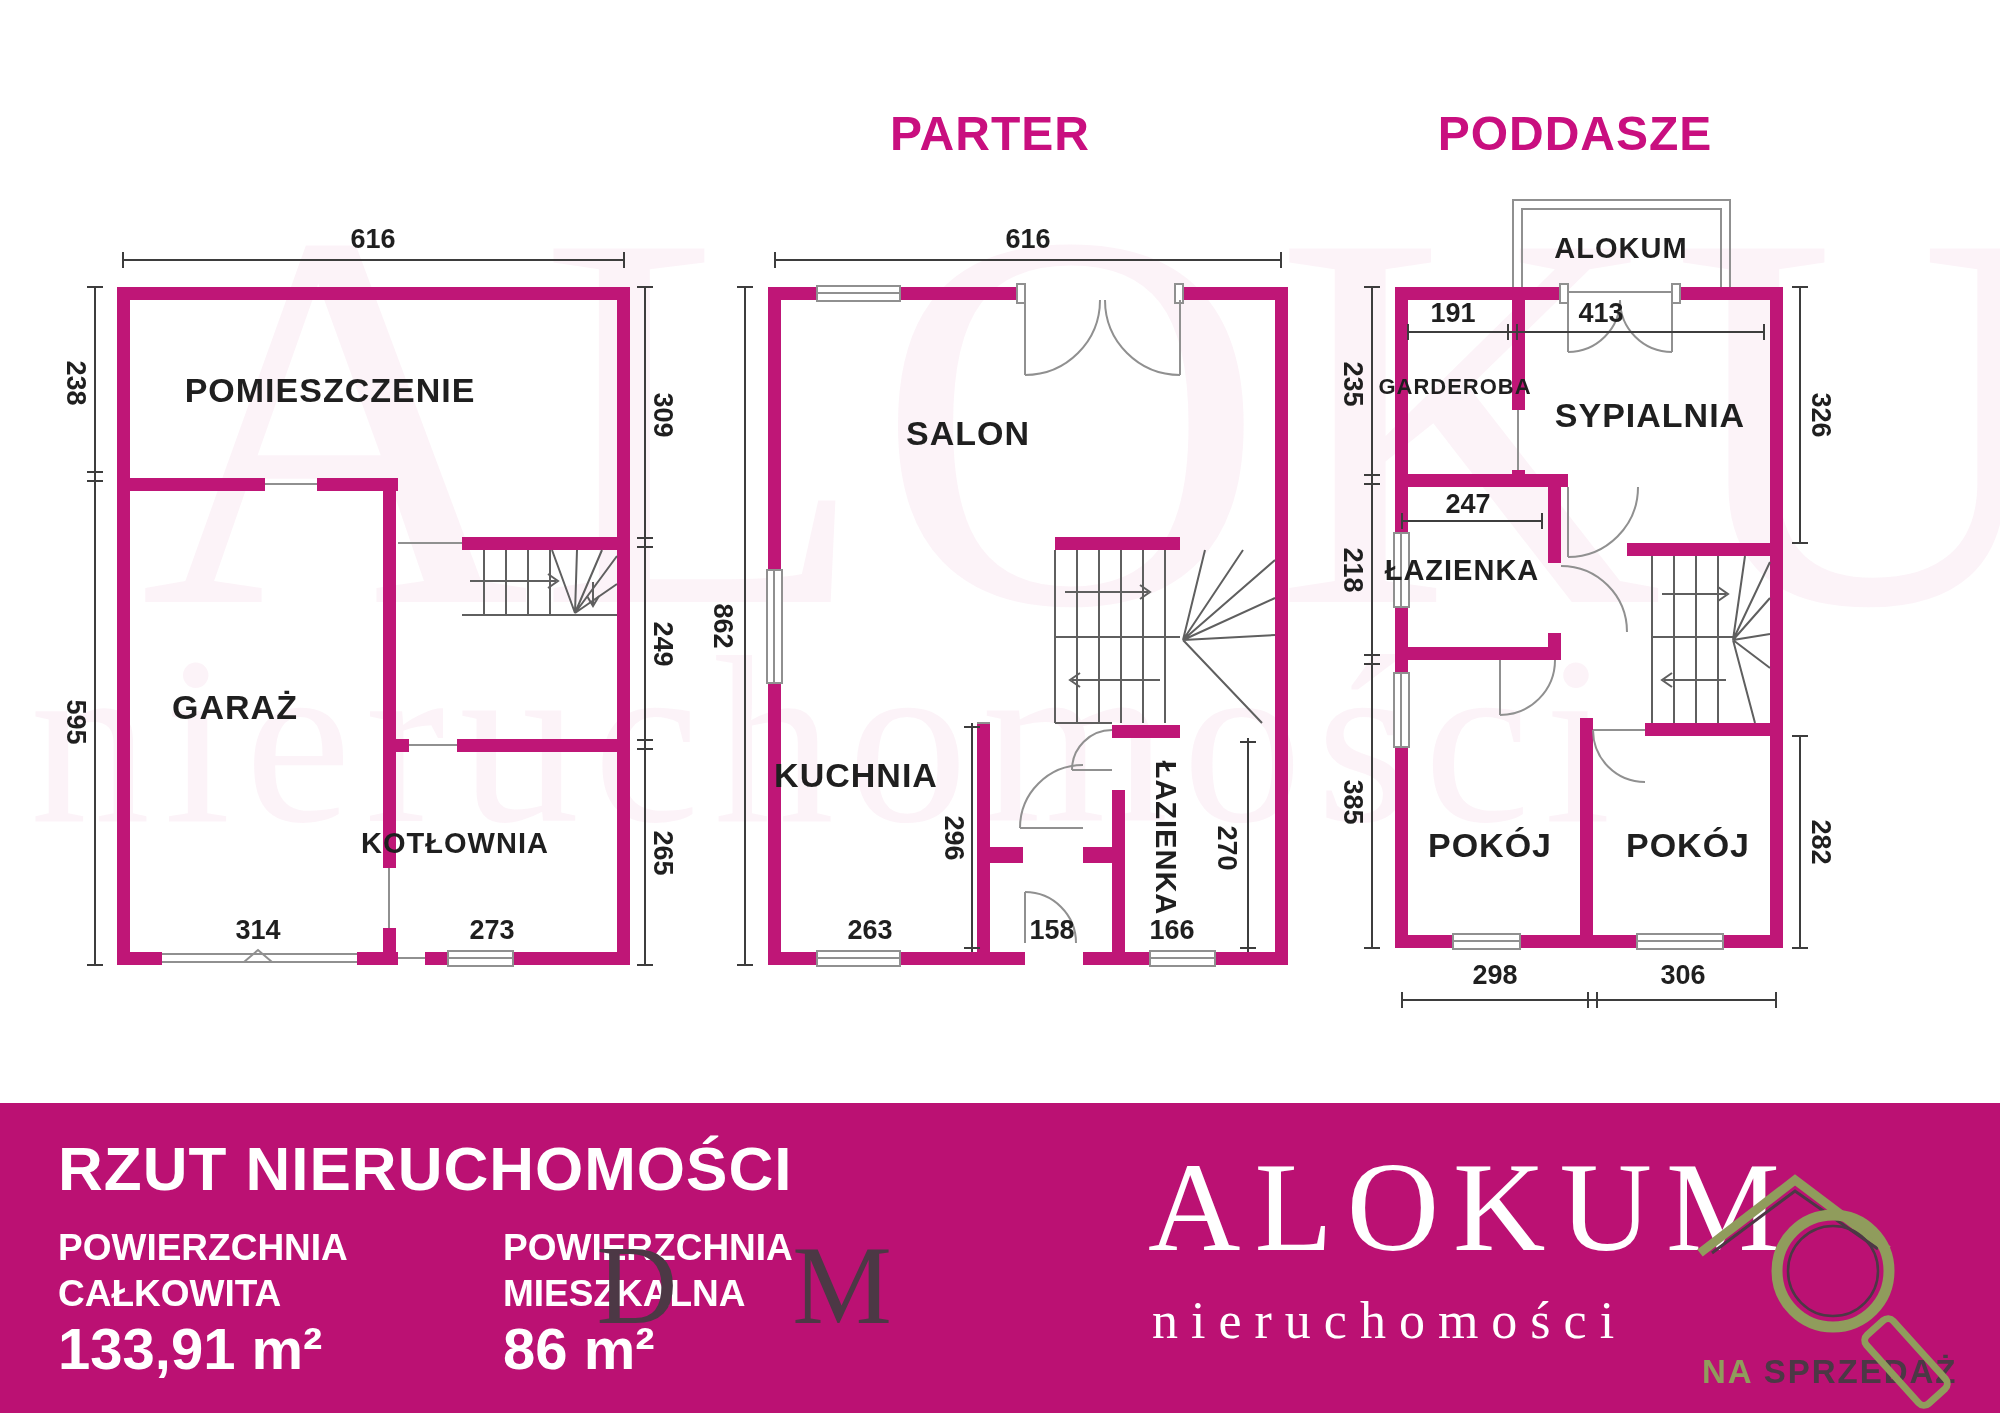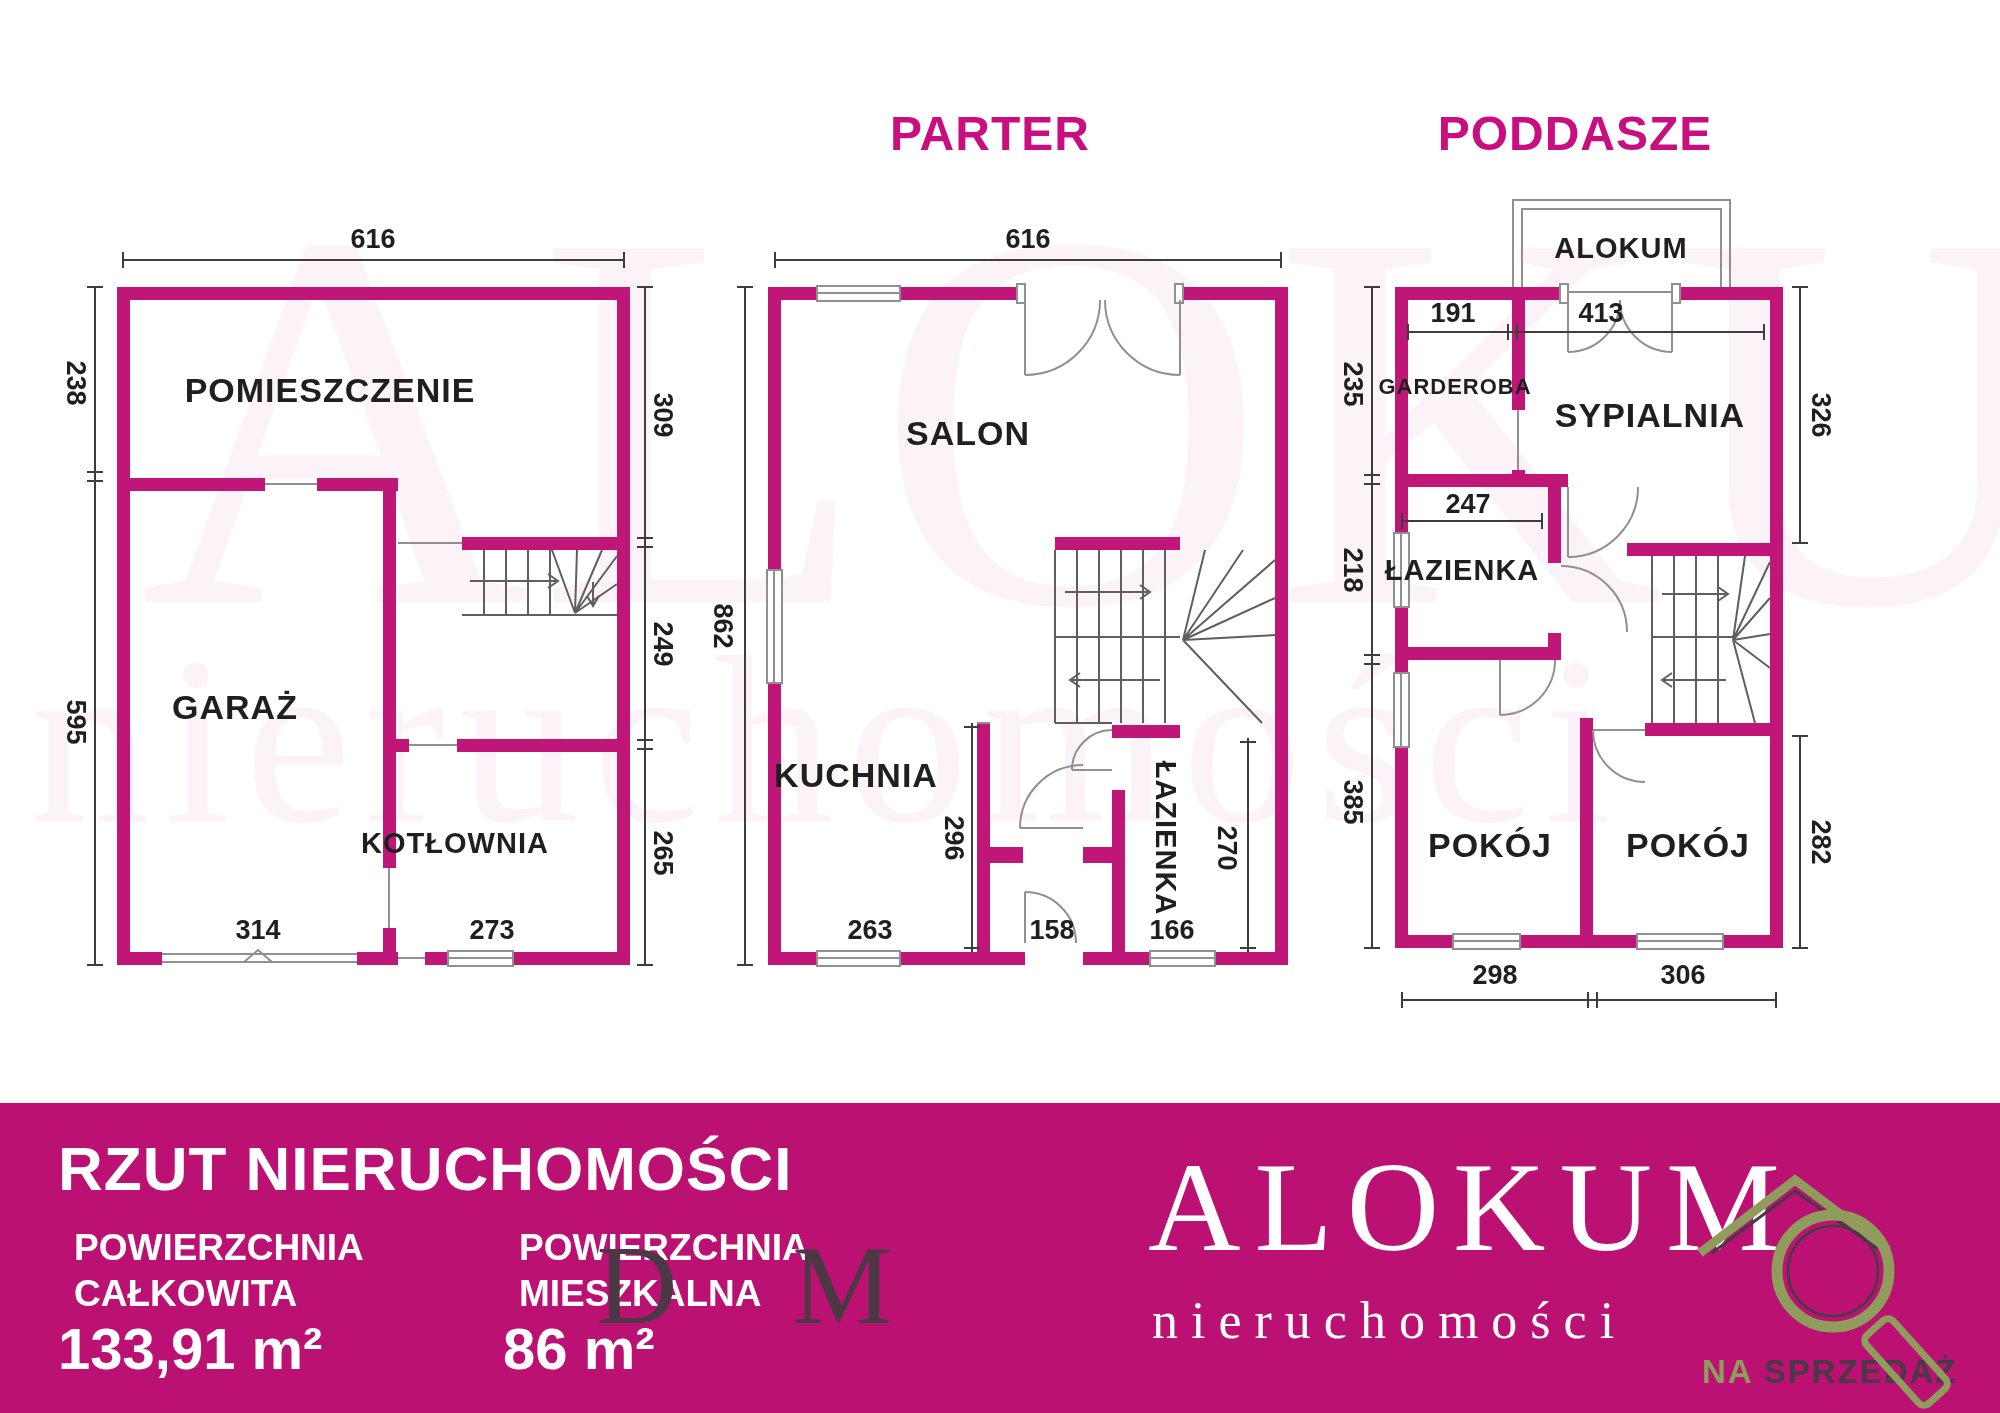--- a/index.html
+++ b/index.html
@@ -25,21 +25,21 @@
        color:#1f1f1f;font-weight:700;}
   .lbl.v{transform:translate(-50%,-50%) rotate(90deg);}
   .ptitle{font-size:48px;font-weight:800;color:#c90f7f;letter-spacing:1px;}
   .room{font-size:34px;font-weight:800;letter-spacing:1px;}
   .room-md{font-size:29px;font-weight:800;letter-spacing:1px;}
   .room-sm{font-size:22px;font-weight:800;letter-spacing:1px;}
   .dim{font-size:27px;font-weight:700;}
   
   .banner{position:absolute;left:0;top:1103px;width:2000px;height:318px;background:#bb1173;z-index:1;}
   .banner .t{position:absolute;left:58px;top:30px;color:#fff;font-size:62px;font-weight:800;letter-spacing:1px;}
-  .area-label{position:absolute;top:122px;color:#fff;font-size:37px;font-weight:700;line-height:1.25;margin-left:16px;}
+  .area-label{position:absolute;top:122px;color:#fff;font-size:37px;font-weight:700;line-height:1.25;}
   .area-value{position:absolute;top:212px;color:#fff;font-size:58px;font-weight:800;}
   .col1{left:58px;} .col2{left:503px;}
   .brand{position:absolute;left:1148px;top:40px;color:#fff;font-family:"Liberation Serif",serif;
          font-size:128px;font-weight:400;letter-spacing:14px;line-height:1;}
   .brand-sub{position:absolute;left:1152px;top:188px;color:#fff;font-family:"Liberation Serif",serif;
          font-size:52px;font-weight:400;letter-spacing:13px;}
   .emb-letter{position:absolute;z-index:6;color:#4c3845;font-family:"Liberation Serif",serif;
          font-size:112px;line-height:1;transform:translate(-50%,-50%);}
   .badge{position:absolute;left:1702px;top:250px;font-size:33px;font-weight:700;letter-spacing:2px;z-index:8;}
   .badge .na{color:#909c5c;} .badge .spr{color:#4c3845;margin-left:10px;}

